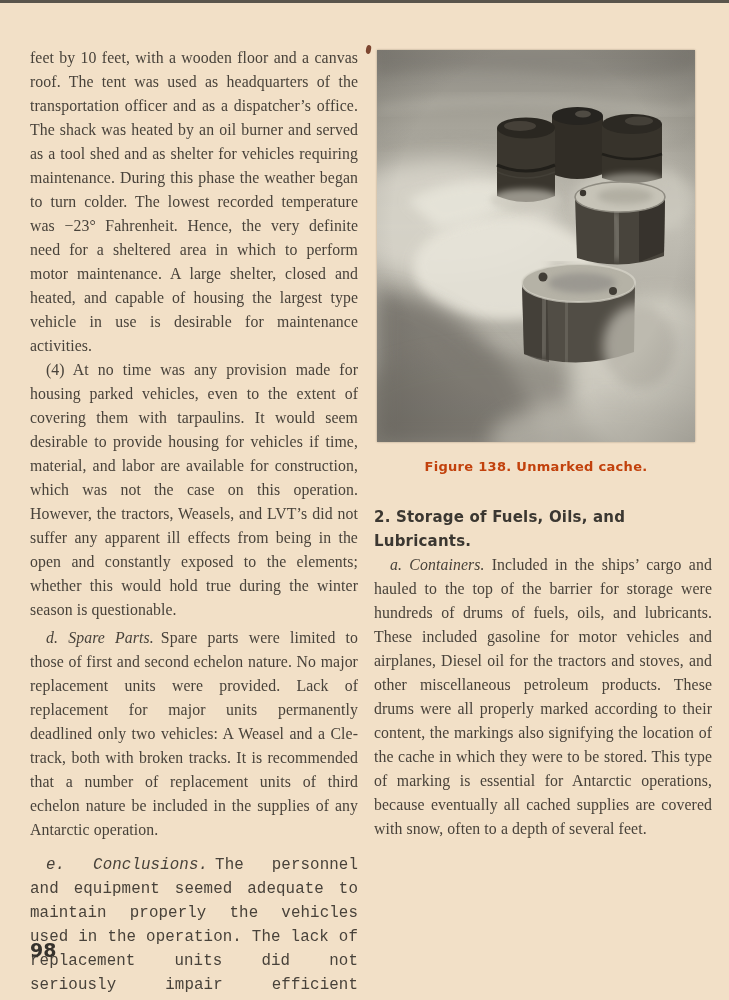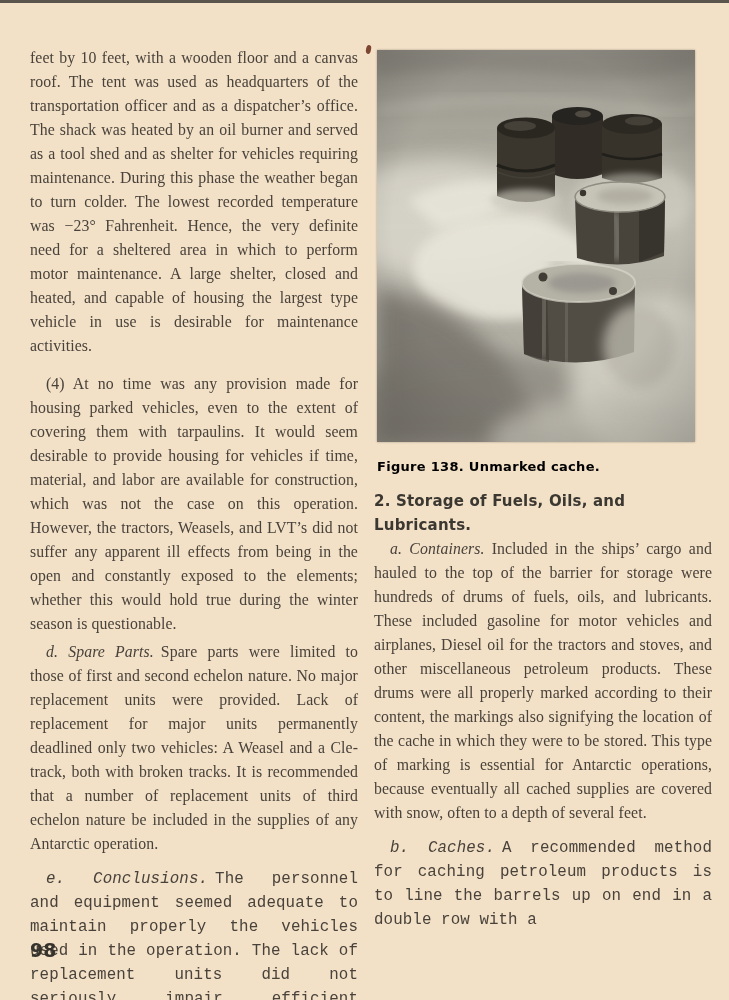--- a/index.html
+++ b/index.html
@@ -26,45 +26,45 @@
     position:absolute;
     text-align:justify;
     font-size:15.8px;
     line-height:24px;
     letter-spacing:0.1px;
   }
   .col-left  { left:30px;  top:46px; width:328px; }
   .col-right { left:374px; top:50px; width:338px; }
   p { margin:0; }
   p.indent { text-indent:16px; }
-  .gap-a { margin-top:14px; }
+  .gap-a { }
   .gap-b { margin-top:4px; }
   .gap-c { margin-top:11px;font-family:Liberation Mono, monospace; }
   .lead { font-style:italic; }
   .lead:not(:empty) { margin-right:7px; }
   .figure-block { width:318px; margin-left:3px; }
   .photo-frame {
     width:318px; height:392px;
     background:#b0ada3;
     box-shadow:0 0 2px rgba(70,60,45,0.4);
   }
   .photo-frame svg { display:block; }
   .figure-caption {
     margin-top:13px;
     width:318px;
-    text-align:left;
+    text-align:center;
     font-family:"DejaVu Sans", sans-serif;
     font-weight:bold;
     font-size:13px;
     letter-spacing:0.3px;
-    color:#000000;
+    color:#c2410c;
   }
   .rc-top-para { margin-top:40px; }
   .section-heading {
-    margin-top:10px;
+    margin-top:26px;
     font-family:"DejaVu Sans", sans-serif;
     font-weight:bold;
     font-size:15px;
     letter-spacing:0.2px;
     color:#3b3731;
     text-align:left;
     text-indent:0;
   }
   .rc-first-para { }
   .page-number {
@@ -185,16 +185,15 @@
         <rect width="318" height="392" fill="url(#vig)"></rect>
       </svg>
     </div>
     <div class="figure-caption">Figure 138. Unmarked cache.</div>
   </div>
 
 
   <p class="section-heading">2. Storage of Fuels, Oils, and Lubricants.</p>
 
   <p class="indent rc-first-para"><span class="lead">a. Containers.</span><span>Included in the ships’ cargo and hauled to the top of the barrier for storage were hundreds of drums of fuels, oils, and lubricants.  These included gasoline for motor vehicles and airplanes, Diesel oil for the tractors and stoves, and other  miscellaneous petroleum products.  These drums were all properly marked according to their content, the markings also signifying the location of the cache in which they were to be stored. This type of marking is essential for Antarctic operations, because eventually all cached supplies are covered with snow, often to a depth of several feet.</span></p>
-  <p class="indent gap-c"><span class="lead">b. Caches.</span><span>A recommended method for caching petroleum products is to line the barrels up on end in a double row with a</span></p>
 </div>
 
 <div class="page-number">98</div>
 
 </body></html>

